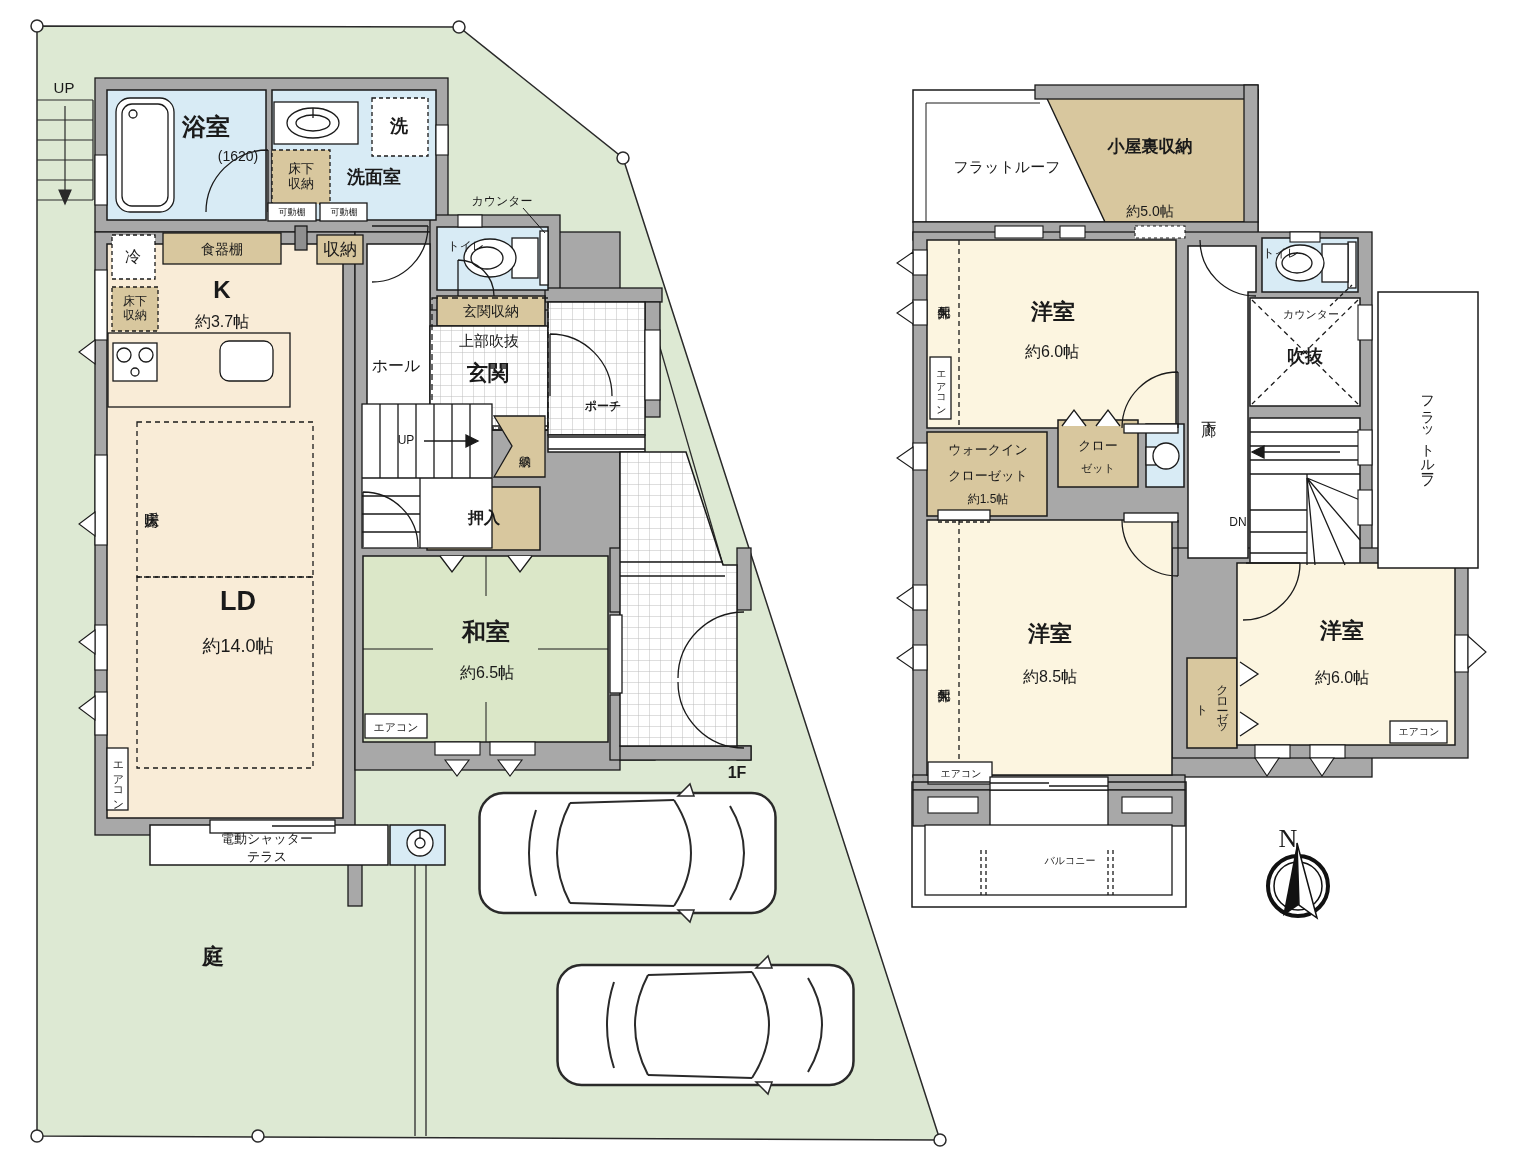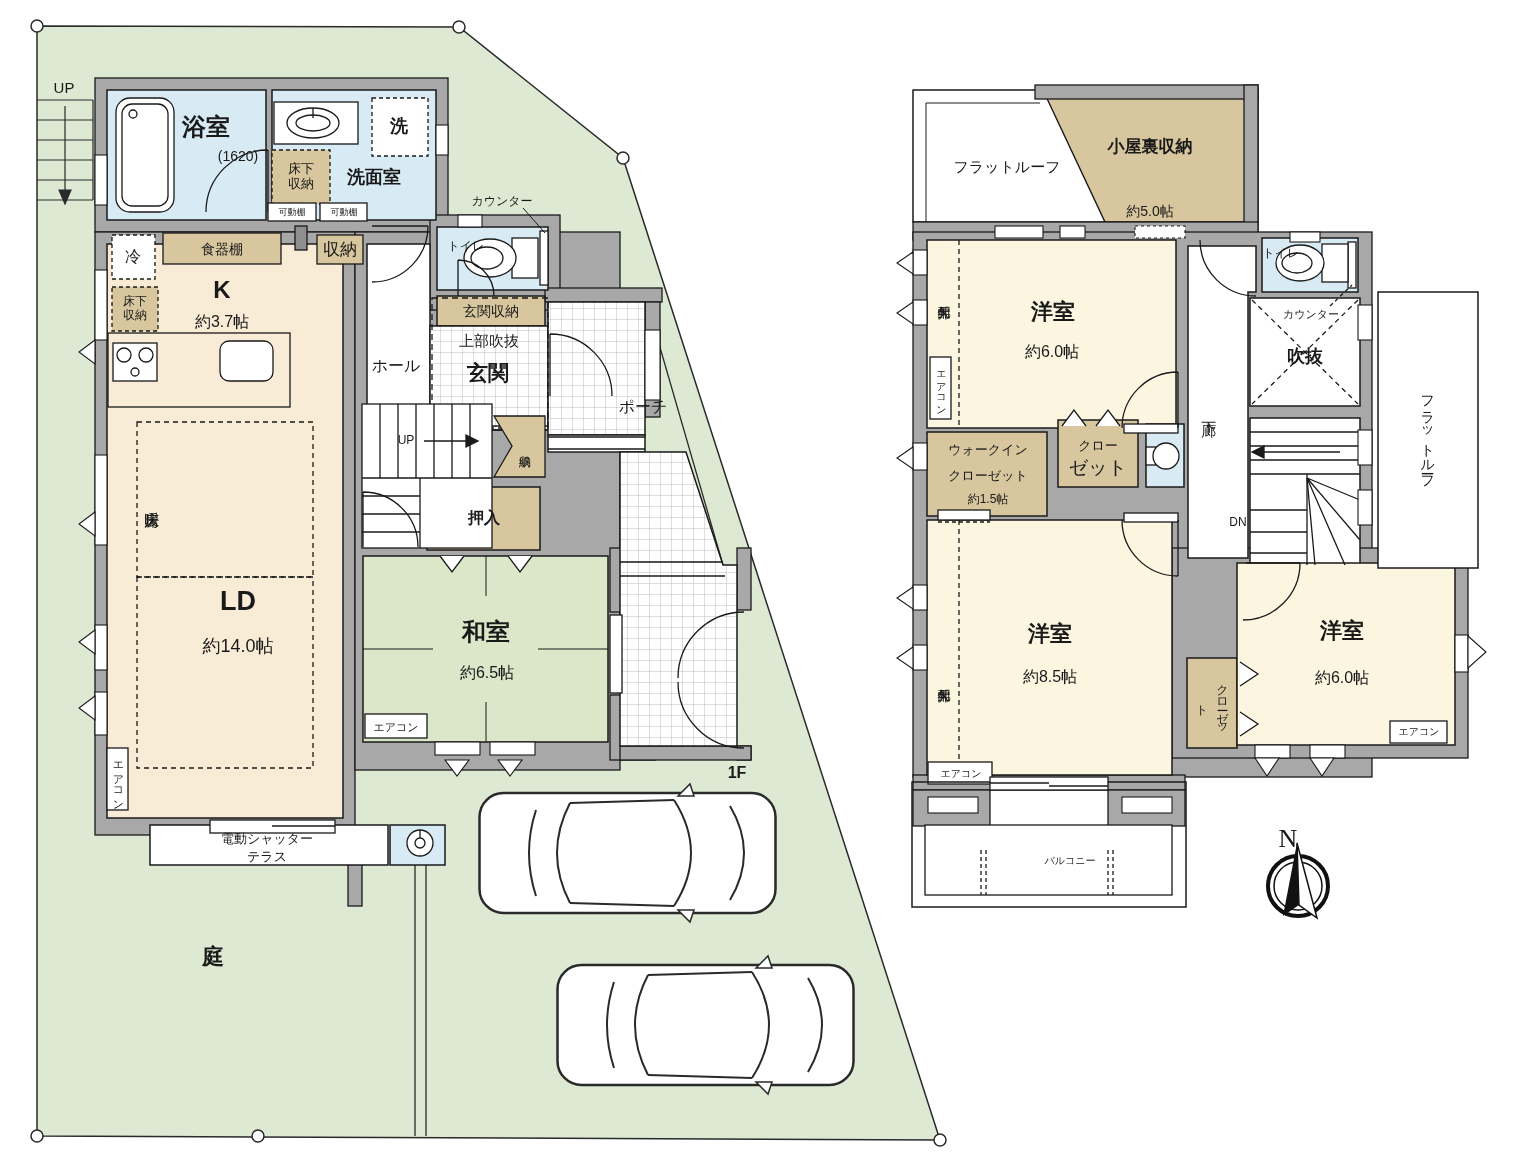--- a/index.html
+++ b/index.html
@@ -314,21 +314,21 @@
   <div class="lbl" style="left:340px;top:250px;font-size:17px;">収納</div>
   <div class="lbl w2" style="left:135px;top:309px;font-size:12px;">床下収納</div>
   <div class="lbl b" style="left:222px;top:290px;font-size:24px;">K</div>
   <div class="lbl" style="left:222px;top:322px;font-size:16px;">約3.7帖</div>
   <div class="lbl" style="left:396px;top:366px;font-size:16px;">ホール</div>
   <div class="lbl" style="left:502px;top:202px;font-size:12px;">カウンター</div>
   <div class="lbl" style="left:466px;top:247px;font-size:12px;">トイレ</div>
   <div class="lbl" style="left:491px;top:311px;font-size:14px;">玄関収納</div>
   <div class="lbl" style="left:489px;top:341px;font-size:15px;">上部吹抜</div>
   <div class="lbl b" style="left:488px;top:373px;font-size:21px;">玄関</div>
-  <div class="lbl" style="left:643px;top:407px;font-size:16px;">ポーチ</div>
+  <div class="lbl" style="left:603px;top:407px;font-size:12px;font-weight:bold;">ポーチ</div>
   <div class="lbl" style="left:406px;top:441px;font-size:12px;">UP</div>
   <div class="lbl v" style="left:524px;top:446px;font-size:12px;">収納</div>
   <div class="lbl b" style="left:484px;top:518px;font-size:16px;">押入</div>
   <div class="lbl b" style="left:486px;top:632px;font-size:24px;">和室</div>
   <div class="lbl" style="left:487px;top:673px;font-size:16px;">約6.5帖</div>
   <div class="lbl" style="left:396px;top:727px;font-size:11px;">エアコン</div>
   <div class="lbl v" style="left:152px;top:500px;font-size:15px;">床暖房</div>
   <div class="lbl b" style="left:238px;top:602px;font-size:27px;text-align:center;">LD</div>
   <div class="lbl" style="left:238px;top:646px;font-size:18px;">約14.0帖</div>
   <div class="lbl v" style="left:118px;top:780px;font-size:11px;">エアコン</div>
@@ -341,21 +341,21 @@
   <div class="lbl b" style="left:1150px;top:147px;font-size:17px;">小屋裏収納</div>
   <div class="lbl" style="left:1150px;top:179px;font-size:14px;margin-top:32px;">約5.0帖</div>
   <div class="lbl b" style="left:1053px;top:312px;font-size:22px;">洋室</div>
   <div class="lbl" style="left:1052px;top:352px;font-size:16px;">約6.0帖</div>
   <div class="lbl v" style="left:943px;top:296px;font-size:13px;">勾配天井</div>
   <div class="lbl v" style="left:941px;top:388px;font-size:10px;">エアコン</div>
   <div class="lbl" style="left:988px;top:450px;font-size:13px;">ウォークイン</div>
   <div class="lbl" style="left:988px;top:476px;font-size:13px;">クローゼット</div>
   <div class="lbl" style="left:988px;top:500px;font-size:12px;">約1.5帖</div>
   <div class="lbl" style="left:1098px;top:446px;font-size:13px;">クロー</div>
-  <div class="lbl" style="left:1098px;top:468px;font-size:19px;">ゼット</div>
+  <div class="lbl" style="left:1098px;top:468px;font-size:11px;">ゼット</div>
   <div class="lbl" style="left:1281px;top:254px;font-size:12px;">トイレ</div>
   <div class="lbl" style="left:1311px;top:314px;font-size:11px;">カウンター</div>
   <div class="lbl b" style="left:1305px;top:356px;font-size:18px;">吹抜</div>
   <div class="lbl v" style="left:1209px;top:410px;font-size:15px;">廊下</div>
   <div class="lbl" style="left:1238px;top:523px;font-size:12px;">DN</div>
   <div class="lbl v" style="left:1428px;top:434px;font-size:14px;">フラットルーフ</div>
   <div class="lbl b" style="left:1050px;top:634px;font-size:22px;">洋室</div>
   <div class="lbl" style="left:1050px;top:677px;font-size:16px;">約8.5帖</div>
   <div class="lbl v" style="left:943px;top:679px;font-size:13px;">勾配天井</div>
   <div class="lbl" style="left:961px;top:774px;font-size:10px;">エアコン</div>

